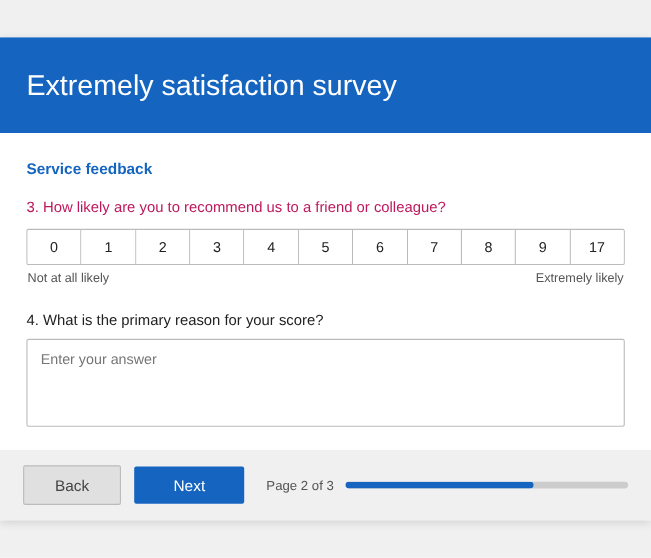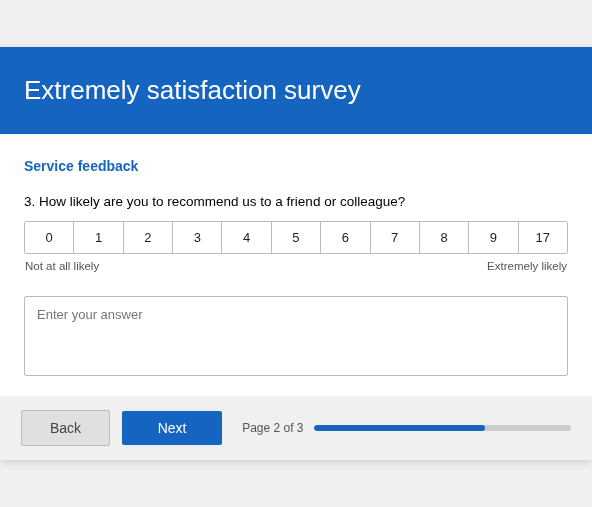--- a/index.html
+++ b/index.html
@@ -30,21 +30,21 @@
       background: #fff;
     }
     .section-title {
       color: #1565c0;
       font-size: 14px;
       font-weight: 600;
       margin-bottom: 20px;
     }
     .question-label {
       font-size: 13.5px;
-      color: #000000;
+      color: #be185d;
       margin-bottom: 12px;
     }
     .rating-scale {
       display: flex;
       border: 1px solid #bbb;
       border-radius: 2px;
       overflow: hidden;
       width: 100%;
       margin-bottom: 6px;
     }
@@ -170,20 +170,21 @@
       <div class="rating-cell">9</div>
       <div class="rating-cell">17</div>
     </div>
 
     <div class="rating-labels">
       <span>Not at all likely</span>
       <span>Extremely likely</span>
     </div>
 
     
+    <div class="question-label-4">4. What is the primary reason for your score?</div>
     <textarea class="answer-textarea" placeholder="Enter your answer" style=""></textarea>
   </div>
 
   <div class="survey-footer">
     <button class="btn-back">Back</button>
     <button class="btn-next">Next</button>
     <div class="page-indicator">
       <span class="page-text">Page 2 of 3</span>
       <div class="progress-bar-bg">
         <div class="progress-bar-fill" style="width: 66.6%"></div>

